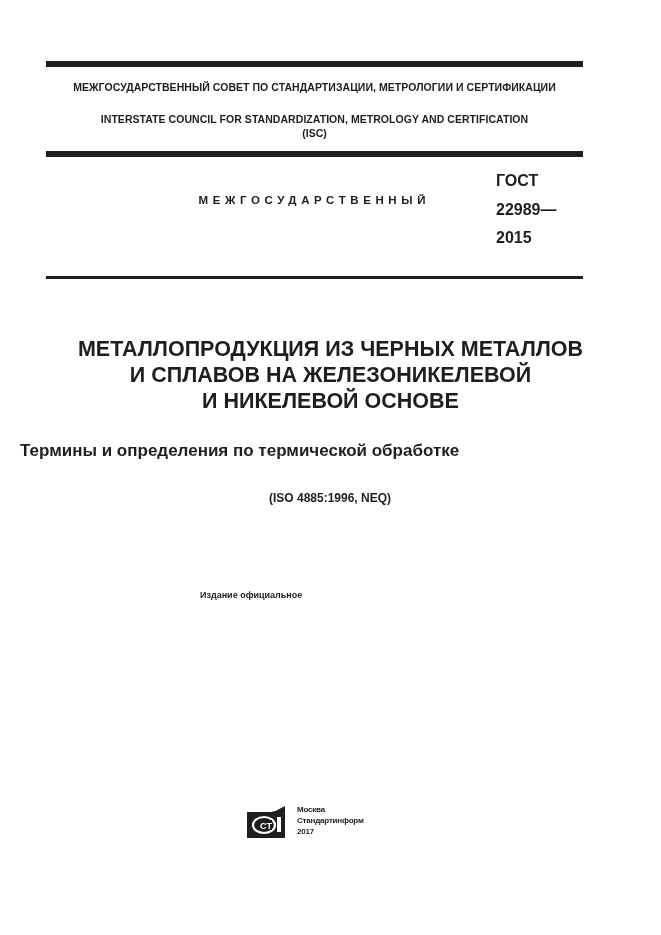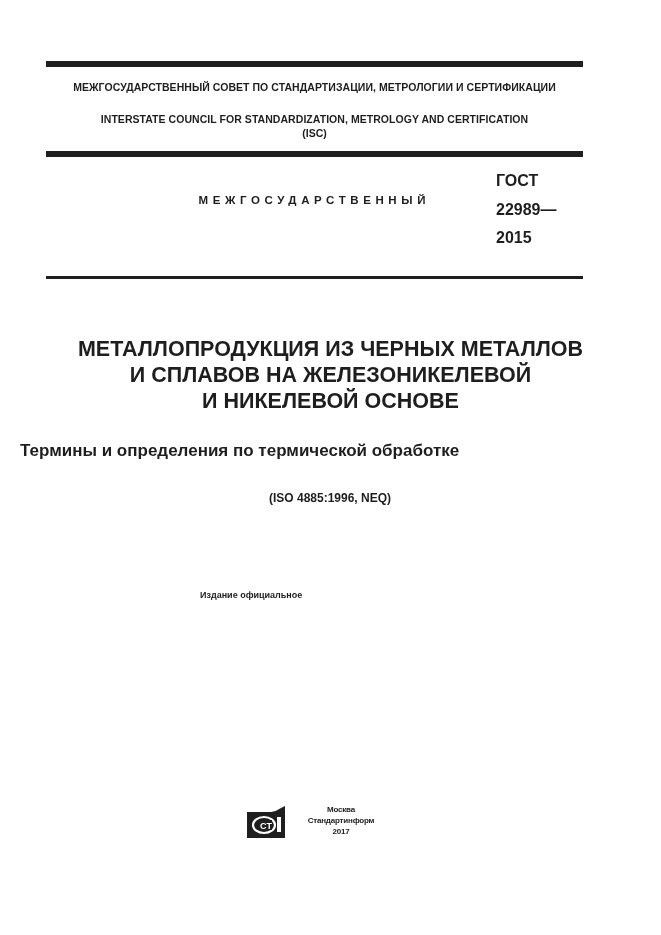--- a/index.html
+++ b/index.html
@@ -111,21 +111,20 @@
     left: 0;
     top: 4px;
     width: 40px;
     height: 32px;
   }
   .pub-text {
     position: absolute;
     left: 50px;
     top: 2px;
     width: 88px;
-    text-align: center;
     font-weight: bold;
     font-size: 8px;
     line-height: 11px;
     letter-spacing: -0.2px;
   }
 </style>
 </head>
 <body>
 
 <div class="bar bar-1"></div>

